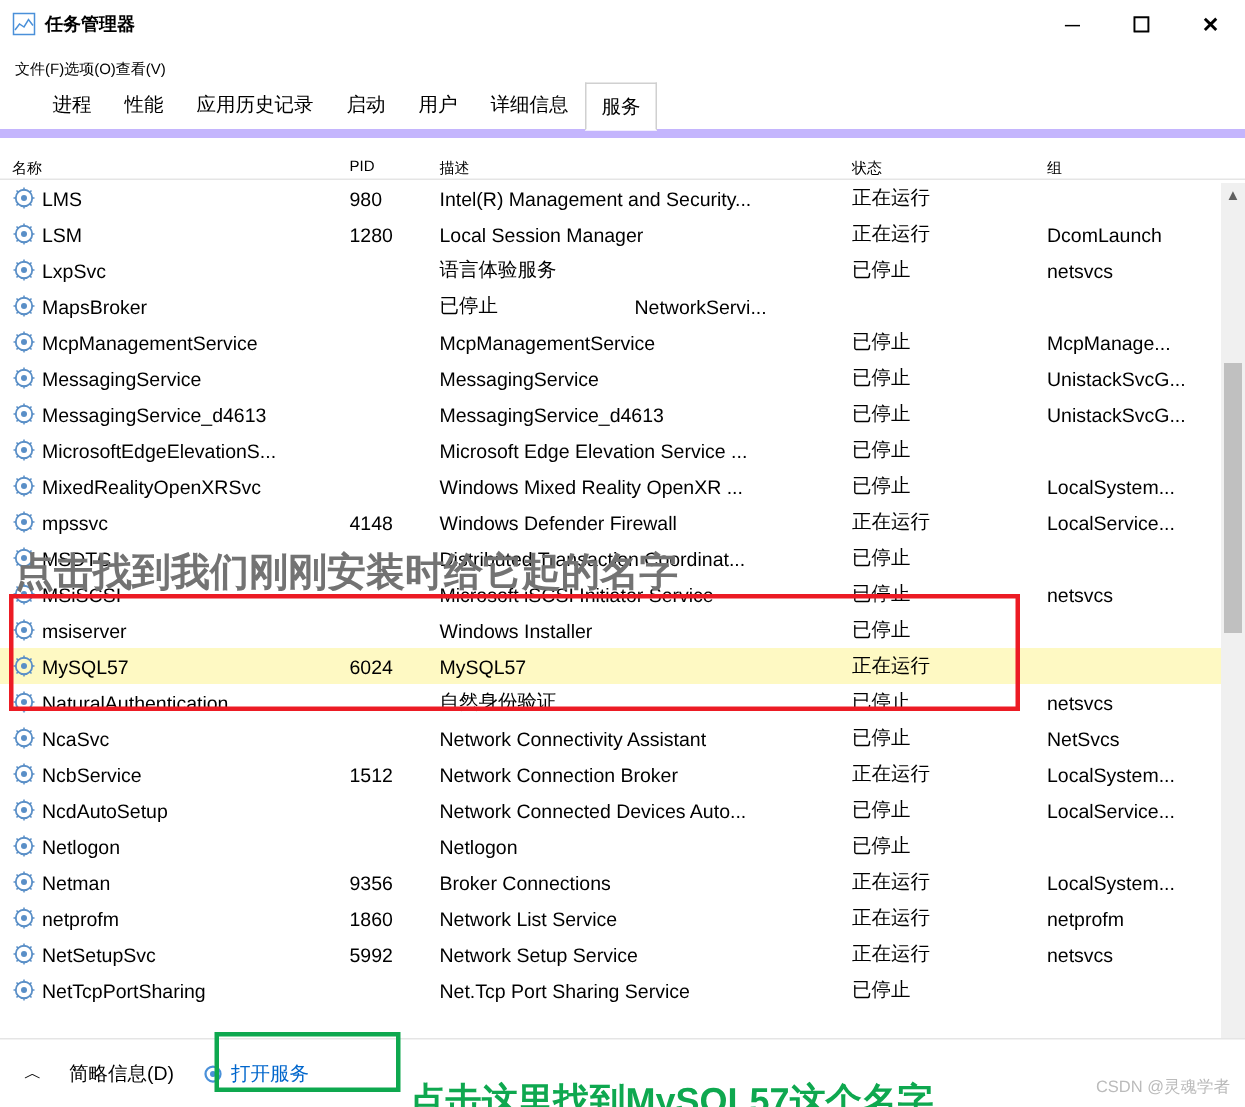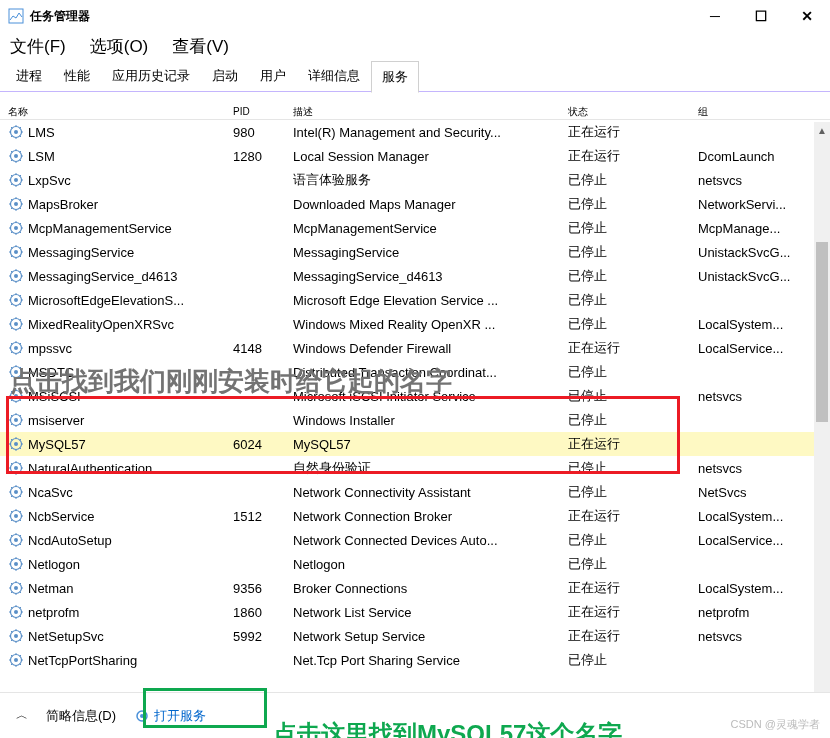--- a/index.html
+++ b/index.html
@@ -2,23 +2,23 @@
 <html><head>
 <meta charset="utf-8">
 <style>
 * { margin: 0; padding: 0; box-sizing: border-box; font-family: "Microsoft YaHei", "Segoe UI", sans-serif; }
 body { background: #fff; width: 830px; height: 738px; overflow: hidden; position: relative; }
 .titlebar { height: 32px; display: flex; align-items: center; padding-left: 8px; font-weight: bold; }
 .title-icon { width: 16px; height: 16px; margin-right: 6px; }
 .title-text { font-size: 12px; flex: 1; }
 .win-controls { display: flex; }
 .win-btn { width: 46px; height: 32px; display: flex; align-items: center; justify-content: center; font-size: 14px; cursor: pointer; }
-.menubar { height: 28px; display: flex; align-items: center; padding-left: 10px; gap: 24px; font-size: 17px; }
+.menubar { height: 28px; display: flex; align-items: center; padding-left: 10px; gap: 0; font-size: 10px; }
 .menubar span { cursor: pointer; }
-.tabbar { height: 32px; display: flex; align-items: center; border-bottom: 1px solid #c4b5fd; padding-left: 5px; gap: 0; font-size: 13px; }
+.tabbar { height: 32px; display: flex; align-items: flex-end; border-bottom: 6px solid #c4b5fd; padding-left: 24px; gap: 0; font-size: 13px; }
 .tab { padding: 6px 10px; cursor: pointer; border: 1px solid transparent; }
 .tab.active { border: 1px solid #d0d0d0; border-bottom: 1px solid #fff; background: #fff; position: relative; top: 1px; }
 .table-wrap { position: relative; height: 620px; overflow: hidden; }
 .thead { display: flex; height: 28px; align-items: center; border-bottom: 1px solid #e5e5e5; font-size: 10px; padding-top: 12px; }
 .th { padding-left: 8px; }
 .th-name { width: 225px; } .th-pid { width: 60px; } .th-desc { width: 275px; } .th-state { width: 130px; } .th-group { width: 120px; }
 .tbody { font-size: 13px; }
 .row { display: flex; height: 24px; align-items: center; white-space: nowrap; }
 .row.selected { background: #fef9c3; }
 .cell { padding-left: 8px; overflow: hidden; text-overflow: ellipsis; }
@@ -123,21 +123,20 @@
       <div class="row">
         <div class="cell c-name">
           <svg class="svc-icon" viewBox="0 0 16 16">
             <circle cx="8" cy="8" r="5.5" fill="none" stroke="#5a8fc7" stroke-width="1.2"></circle>
             <circle cx="8" cy="8" r="2" fill="#5a8fc7"></circle>
             <path d="M8 1v2M8 13v2M1 8h2M13 8h2M3 3l1.4 1.4M11.6 11.6L13 13M3 13l1.4-1.4M11.6 4.4L13 3" stroke="#5a8fc7" stroke-width="1"></path>
           </svg>
           <span>MapsBroker</span>
         </div>
         <div class="cell c-pid"></div>
-        <div class="cell c-desc">Downloaded Maps Manager</div>
         <div class="cell c-state">已停止</div>
         <div class="cell c-group">NetworkServi...</div>
       </div>
       <div class="row">
         <div class="cell c-name">
           <svg class="svc-icon" viewBox="0 0 16 16">
             <circle cx="8" cy="8" r="5.5" fill="none" stroke="#5a8fc7" stroke-width="1.2"></circle>
             <circle cx="8" cy="8" r="2" fill="#5a8fc7"></circle>
             <path d="M8 1v2M8 13v2M1 8h2M13 8h2M3 3l1.4 1.4M11.6 11.6L13 13M3 13l1.4-1.4M11.6 4.4L13 3" stroke="#5a8fc7" stroke-width="1"></path>
           </svg>

